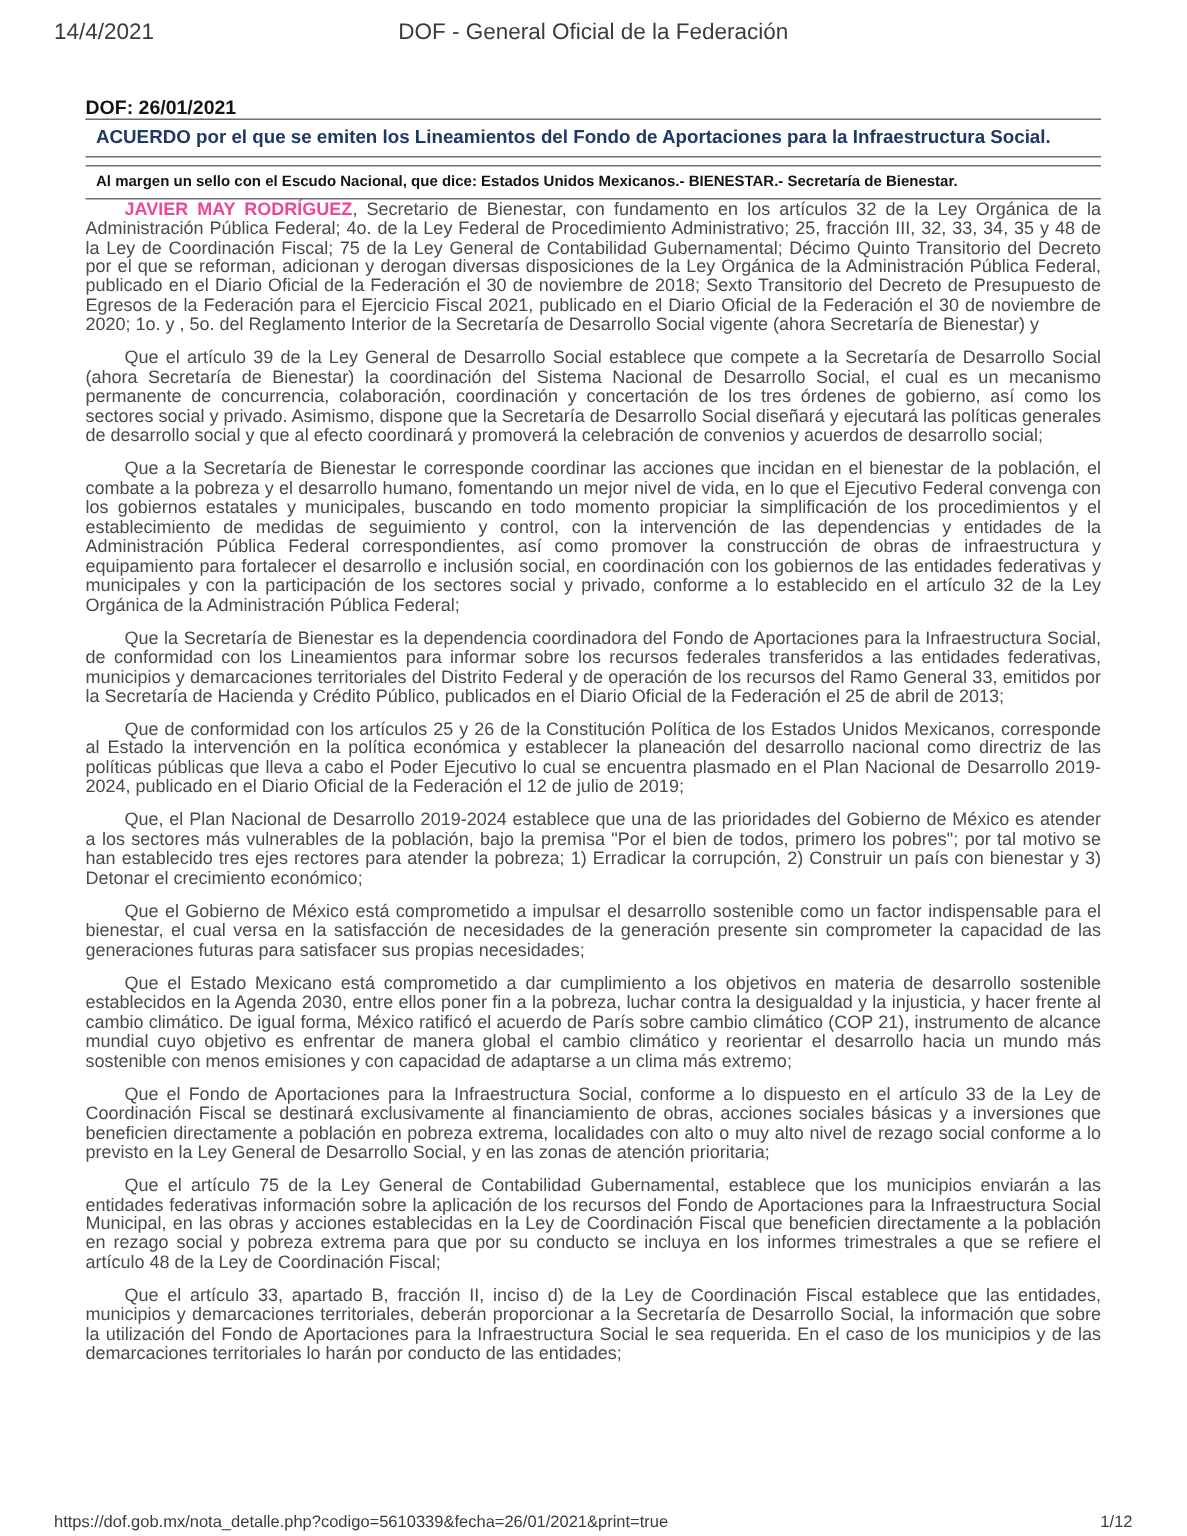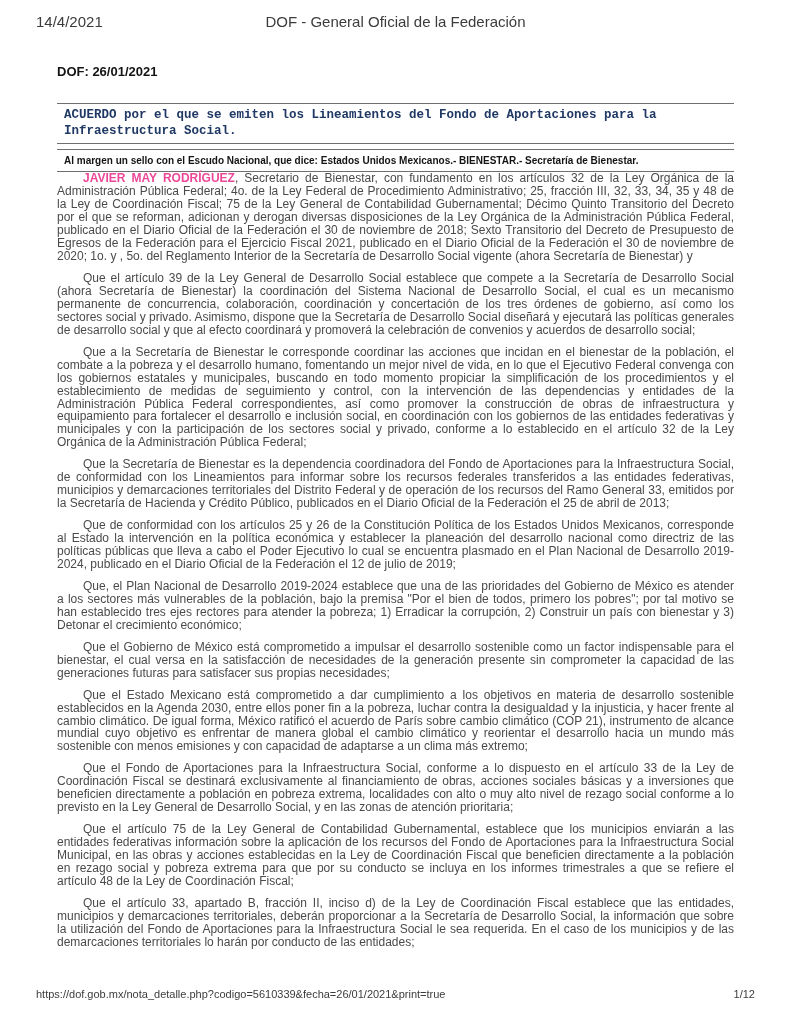--- a/index.html
+++ b/index.html
@@ -9,46 +9,46 @@
     font-family:"Liberation Sans", sans-serif; color:#4a4a4a;
   }
   .print-header {
     position:absolute; top:13px; left:36px; right:36px;
     font-size:15px; color:#3c3c3c;
   }
   .print-date { position:absolute; left:0; top:0; white-space:nowrap; }
   .print-doc-title { text-align:center; }
   .content { position:absolute; top:64px; left:57px; right:57px; }
   .dof-date {
-    font-size:13px; font-weight:bold; color:#141414; margin-bottom:24px;
+    font-size:13px; font-weight:bold; color:#141414; 
   }
   .title-row {
     border-top:1px solid #6f6f6f; border-bottom:1px solid #6f6f6f;
     padding:4px 7px;
   }
   .acuerdo-row { margin-bottom:5px; }
   .acuerdo-title {
-    font-family:Liberation Mono, monospace; font-weight:bold;
+    font-family:Liberation Sans, sans-serif; font-weight:bold;
     font-size:12.5px; color:#1f3864; line-height:1.25;
   }
   .seal-line {
     font-weight:bold; font-size:10px; color:#141414; line-height:1.3;
   }
   p.body-para {
     font-size:12px; line-height:1.08; text-align:justify;
     text-indent:26px; color:#4a4a4a; margin:0 0 9px 0;
   }
   .intro-para { margin-top:9px; }
   .signatory-name { font-weight:bold; color:#ec4899; }
   .considerando {
     text-align:center; font-weight:bold; font-size:12.3px;
     color:#1d1d1d; margin:3px 0 12px 0;
   }
   .print-footer {
-    position:absolute; bottom:24px; left:36px; right:36px;
+    position:absolute; bottom:3px; left:36px; right:36px;
     font-size:11px; color:#3c3c3c;
     display:flex; justify-content:space-between; align-items:baseline;
   }
   .footer-url { word-break:break-all; padding-right:20px; }
   .page-indicator { white-space:nowrap; }
 </style>
 </head>
 <body>
 
 <header class="print-header">

